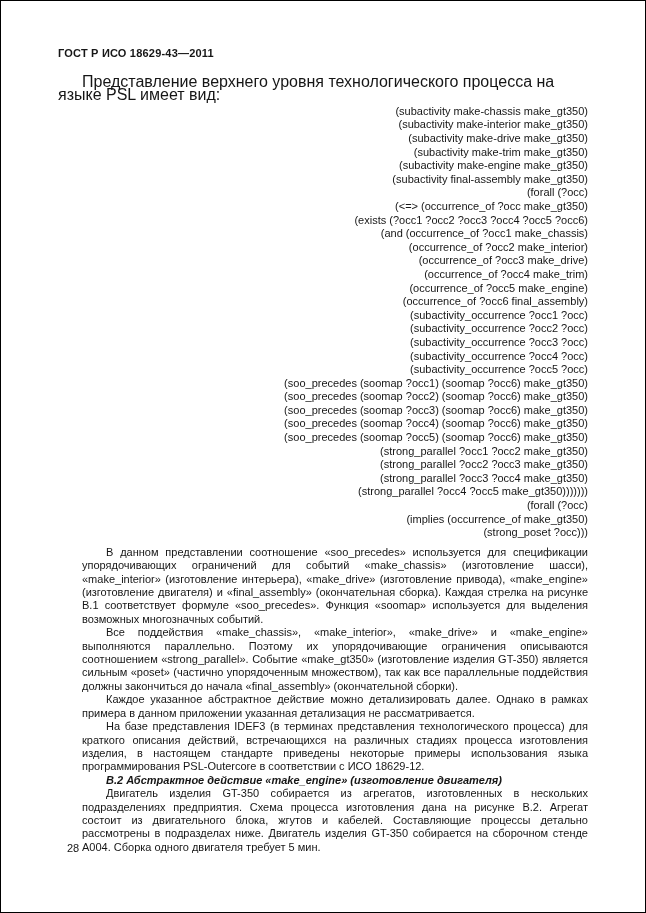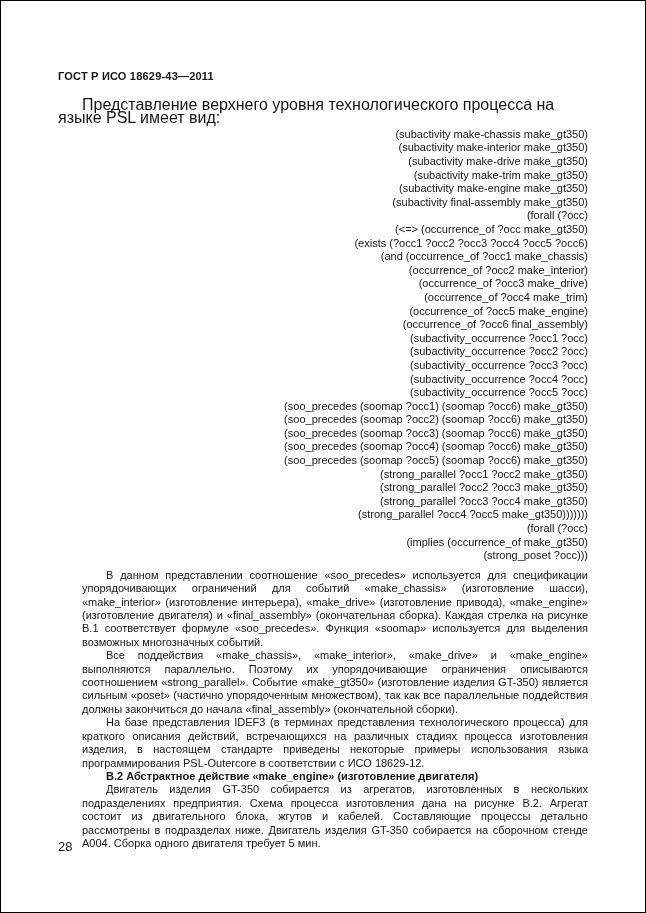--- a/index.html
+++ b/index.html
@@ -9,21 +9,21 @@
     height: 913px;
     position: relative;
     font-family: "Liberation Sans", sans-serif;
     color: #161616;
   }
   .page {
     position: absolute;
     inset: 0;
     background: #ffffff;
     border: 1px solid #000000;
-    padding: 69px 57px 0 57px;
+    padding: 46px 57px 0 57px;
     overflow: hidden;
   }
   .doc-header {
     font-size: 11px;
     font-weight: bold;
     letter-spacing: 0.2px;
   }
   .intro {
     margin-top: 16px;
     font-size: 16px;
@@ -44,42 +44,44 @@
   .body-text p {
     font-size: 11px;
     line-height: 13.4px;
     text-align: justify;
     text-indent: 24px;
     margin-left: 24px;
   }
   .heading-b2 {
     font-weight: bold;
     text-align: left !important;
+    font-style: italic;
   }
   .page-number {
     position: absolute;
-    left: 57px;
+    left: 66px;
     bottom: 58px;
-    font-size: 13px;
+    font-size: 11px;
   }
 </style>
 </head>
 <body>
 
 <div class="page">
 
   <div class="doc-header">ГОСТ Р ИСО 18629-43—2011</div>
 
   <p class="intro">Представление верхнего уровня технологического процесса на языке PSL имеет вид:</p>
 
   <div class="code"><div class="code-line" style="padding-left: 0px;">(subactivity make-chassis make_gt350)</div><div class="code-line" style="padding-left: 0px;">(subactivity make-interior make_gt350)</div><div class="code-line" style="padding-left: 0px;">(subactivity make-drive make_gt350)</div><div class="code-line" style="padding-left: 0px;">(subactivity make-trim make_gt350)</div><div class="code-line" style="padding-left: 0px;">(subactivity make-engine make_gt350)</div><div class="code-line" style="padding-left: 0px;">(subactivity final-assembly make_gt350)</div><div class="code-line" style="padding-left: 0px;">(forall (?occ)</div><div class="code-line" style="padding-left: 36px;">(&lt;=&gt; (occurrence_of ?occ make_gt350)</div><div class="code-line" style="padding-left: 53px;">(exists (?occ1 ?occ2 ?occ3 ?occ4 ?occ5 ?occ6)</div><div class="code-line" style="padding-left: 95px;">(and (occurrence_of ?occ1 make_chassis)</div><div class="code-line" style="padding-left: 121px;">(occurrence_of ?occ2 make_interior)</div><div class="code-line" style="padding-left: 121px;">(occurrence_of ?occ3 make_drive)</div><div class="code-line" style="padding-left: 121px;">(occurrence_of ?occ4 make_trim)</div><div class="code-line" style="padding-left: 121px;">(occurrence_of ?occ5 make_engine)</div><div class="code-line" style="padding-left: 121px;">(occurrence_of ?occ6 final_assembly)</div><div class="code-line" style="padding-left: 121px;">(subactivity_occurrence ?occ1 ?occ)</div><div class="code-line" style="padding-left: 121px;">(subactivity_occurrence ?occ2 ?occ)</div><div class="code-line" style="padding-left: 121px;">(subactivity_occurrence ?occ3 ?occ)</div><div class="code-line" style="padding-left: 121px;">(subactivity_occurrence ?occ4 ?occ)</div><div class="code-line" style="padding-left: 121px;">(subactivity_occurrence ?occ5 ?occ)</div><div class="code-line" style="padding-left: 121px;">(soo_precedes (soomap ?occ1) (soomap ?occ6) make_gt350)</div><div class="code-line" style="padding-left: 121px;">(soo_precedes (soomap ?occ2) (soomap ?occ6) make_gt350)</div><div class="code-line" style="padding-left: 121px;">(soo_precedes (soomap ?occ3) (soomap ?occ6) make_gt350)</div><div class="code-line" style="padding-left: 121px;">(soo_precedes (soomap ?occ4) (soomap ?occ6) make_gt350)</div><div class="code-line" style="padding-left: 121px;">(soo_precedes (soomap ?occ5) (soomap ?occ6) make_gt350)</div><div class="code-line" style="padding-left: 121px;">(strong_parallel ?occ1 ?occ2 make_gt350)</div><div class="code-line" style="padding-left: 121px;">(strong_parallel ?occ2 ?occ3 make_gt350)</div><div class="code-line" style="padding-left: 121px;">(strong_parallel ?occ3 ?occ4 make_gt350)</div><div class="code-line" style="padding-left: 121px;">(strong_parallel ?occ4 ?occ5 make_gt350)))))))</div><div class="code-line" style="padding-left: 0px;">(forall (?occ)</div><div class="code-line" style="padding-left: 30px;">(implies (occurrence_of make_gt350)</div><div class="code-line" style="padding-left: 47px;">(strong_poset ?occ)))</div></div>
 
   <div class="body-text">
     <p>В данном представлении соотношение «soo_precedes» используется для спецификации упорядочивающих ограничений для событий «make_chassis» (изготовление шасси), «make_interior» (изготовление интерьера), «make_drive» (изготовление привода), «make_engine» (изготовление двигателя) и «final_assembly» (окончательная сборка). Каждая стрелка на рисунке В.1 соответствует формуле «soo_precedes». Функция «soomap» используется для выделения возможных многозначных событий.</p>
     <p>Все поддействия «make_chassis», «make_interior», «make_drive» и «make_engine» выполняются параллельно. Поэтому их упорядочивающие ограничения описываются соотношением «strong_parallel». Событие «make_gt350» (изготовление изделия GT-350) является сильным «poset» (частично упорядоченным множеством), так как все параллельные поддействия должны закончиться до начала «final_assembly» (окончательной сборки).</p>
+    <p>Каждое указанное абстрактное действие можно детализировать далее. Однако в рамках примера в данном приложении указанная детализация не рассматривается.</p>
     <p>На базе представления IDEF3 (в терминах представления технологического процесса) для краткого описания действий, встречающихся на различных стадиях процесса изготовления изделия, в настоящем стандарте приведены некоторые примеры использования языка программирования PSL-Outercore в соответствии с ИСО 18629-12.</p>
     <p class="heading-b2">В.2 Абстрактное действие «make_engine» (изготовление двигателя)</p>
     <p>Двигатель изделия GT-350 собирается из агрегатов, изготовленных в нескольких подразделениях предприятия. Схема процесса изготовления дана на рисунке В.2. Агрегат состоит из двигательного блока, жгутов и кабелей. Составляющие процессы детально рассмотрены в подразделах ниже. Двигатель изделия GT-350 собирается на сборочном стенде А004. Сборка одного двигателя требует 5 мин.</p>
   </div>
 
   <div class="page-number">28</div>
 
 </div>
 
 </body></html>

